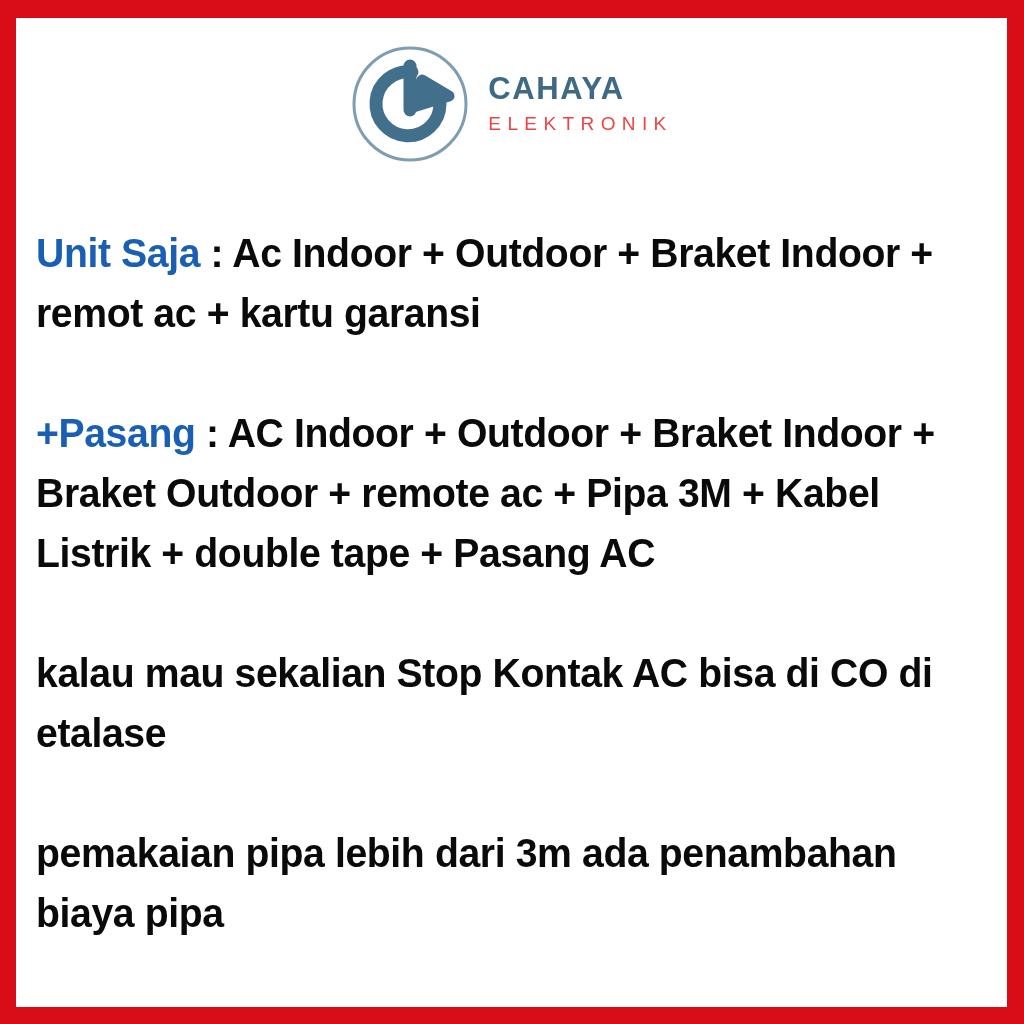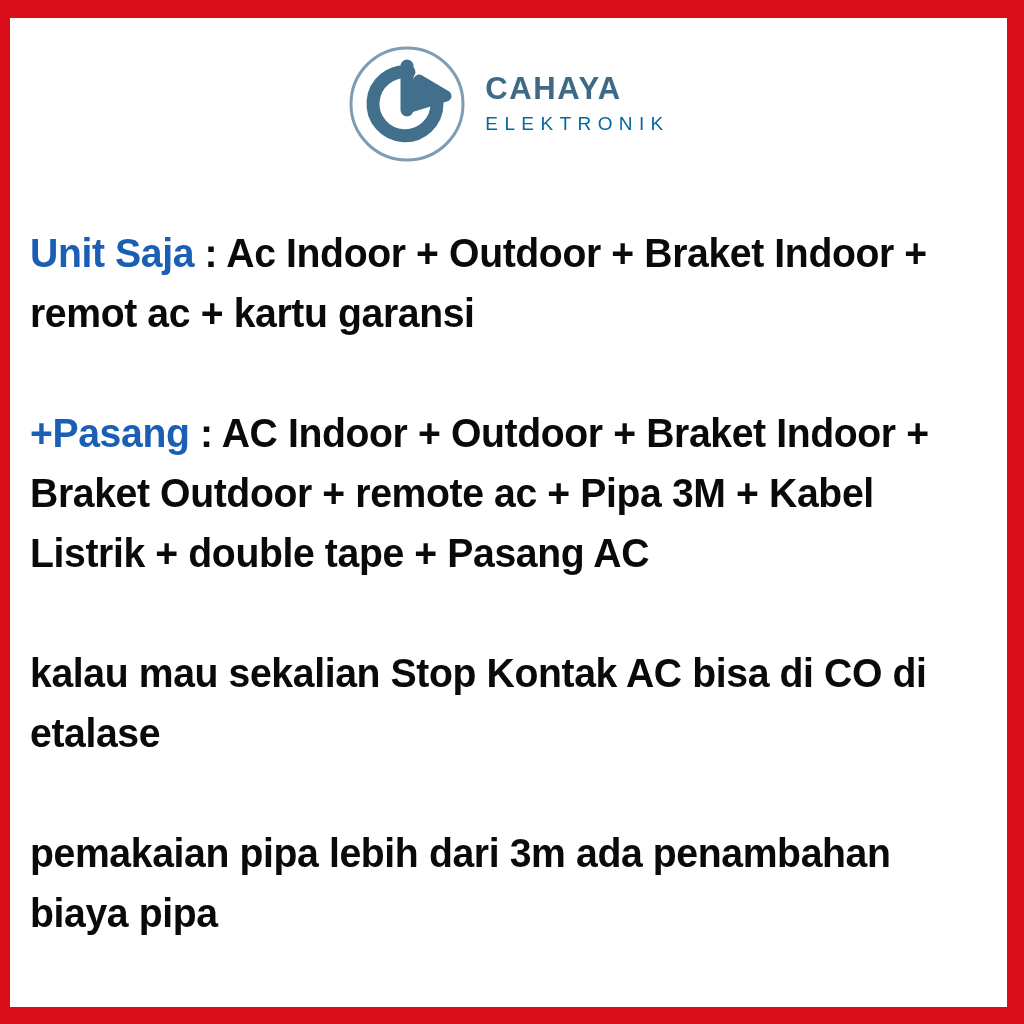--- a/index.html
+++ b/index.html
@@ -14,21 +14,21 @@
   body {
     font-family: "Liberation Sans", "DejaVu Sans", sans-serif;
     background: #d90d18;
   }
 
   #poster {
     position: relative;
     width: 1024px;
     height: 1024px;
     background: #d90d18;
-    padding: 18px 17px 17px 10px;
+    padding: 18px 17px 17px 16px;
   }
 
   #card {
     position: relative;
     width: 100%;
     height: 100%;
     background: #ffffff;
     overflow: hidden;
   }
 
@@ -65,21 +65,21 @@
     letter-spacing: 1.6px;
     color: #3f6a85;
     line-height: 1.22;
   }
 
   .wordmark-sub {
     font-family: "Liberation Sans", "DejaVu Sans", sans-serif;
     font-weight: 400;
     font-size: 19px;
     letter-spacing: 6.4px;
-    color: #0369a1;
+    color: #ef4444;
     line-height: 1.5;
     margin-top: 2px;
   }
 
   
   #body-copy {
     position: absolute;
     left: 20px;
     right: 14px;
     top: 205px;

